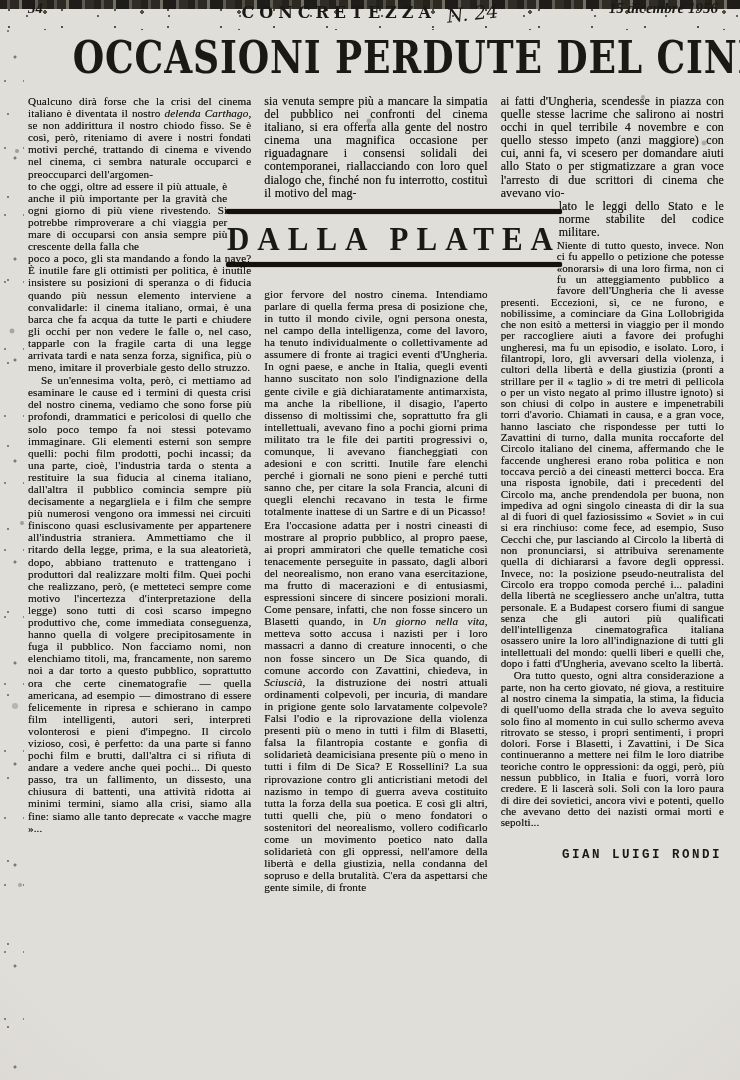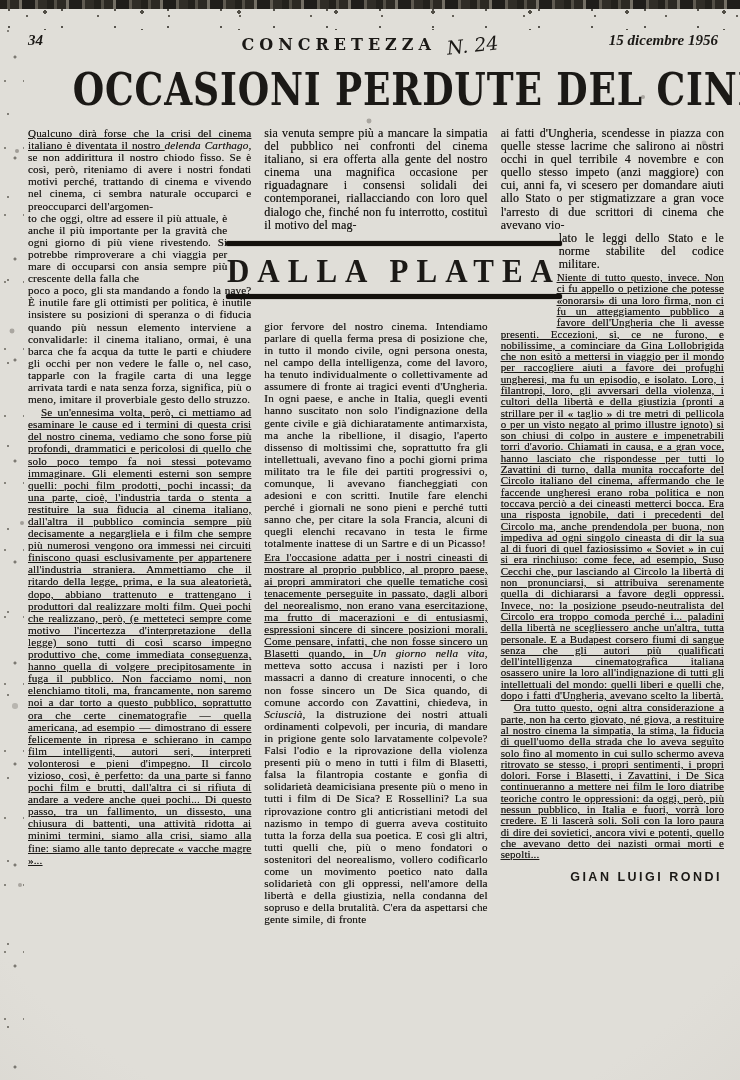--- a/index.html
+++ b/index.html
@@ -29,56 +29,56 @@
       radial-gradient(circle 1.6px at 15px 37px,#2b2720 97%,transparent),
       radial-gradient(circle 1px at 5px 61px,#403b31 97%,transparent);
     background-size:21px 83px,23px 101px,19px 67px;}
   .specks{position:absolute;top:0;left:0;width:2px;height:2px;border-radius:50%;
     box-shadow:
       16px 150px 0 1px rgba(43,38,31,.35), 11px 330px 0 1.5px rgba(43,38,31,.3),
       21px 522px 0 1px rgba(43,38,31,.35), 14px 705px 0 2px rgba(43,38,31,.22),
       19px 884px 0 1px rgba(43,38,31,.3),  703px 142px 0 1.5px rgba(43,38,31,.28),
       642px 96px 0 1px rgba(43,38,31,.3),  368px 120px 0 1.5px rgba(43,38,31,.3);}
   
-  .pagehead{display:flex;align-items:baseline;padding:32px 22px 0 28px;position:relative;}
+  .pagehead{display:flex;align-items:baseline;padding:0 22px 0 28px;position:relative;}
   .pagenum{font-weight:700;font-style:italic;font-size:15px;}
   .masthead-wrap{position:absolute;left:50%;transform:translateX(-50%);white-space:nowrap;}
   .masthead{font-weight:700;font-size:16px;letter-spacing:5px;font-family:"DejaVu Serif",serif;}
   .hand{display:inline-block;font-style:italic;font-size:19px;margin-left:7px;
     transform:rotate(-6deg) translateY(2px);font-family:"DejaVu Serif",serif;}
   .date{margin-left:auto;font-style:italic;font-weight:700;font-size:15px;}
   
   .headline{text-align:center;margin:14px 0 10px;height:52px;}
   .headline-inner{display:inline-block;font-family:"DejaVu Serif",serif;font-weight:700;
     font-size:43px;white-space:nowrap;letter-spacing:1px;
     transform:scale(.84,1.06);transform-origin:center top;}
   
   .cols{display:flex;gap:13px;padding:2px 16px 0 28px;position:relative;}
   .col{flex:1 1 0;min-width:0;}
   .para{text-align:justify;letter-spacing:.1px;word-spacing:.5px;
     text-shadow:0 0 .4px rgba(27,25,22,.65);}
   .col1 .para,.col2 .para{font-size:11.2px;line-height:12.1px;}
   .col3 .para{font-size:11px;line-height:11.3px;}
   .para.lead{font-size:12px !important;line-height:13.1px !important;}
   .para + .para{margin-top:1px;}
-  .ind{text-indent:13px;text-decoration:underline;}
+  .ind{text-indent:13px;}
   i{font-style:italic;}
   .narrow{display:block;margin-right:24px;text-align:justify;}
   .rest{display:block;text-align:justify;}
   .hang{display:block;margin-left:58px;text-align:justify;}
   .cut{float:left;width:56px;height:56px;}
   
   .platea{position:relative;z-index:2;margin:9px -74px 21px -38px;}
   .rule{height:5px;background:#14110d;border-radius:2px;box-shadow:0 0 1px #14110d;}
   .platea-title{font-family:"Liberation Serif",serif;font-weight:700;font-size:31px;
     letter-spacing:8px;text-align:center;padding:7px 0 5px;white-space:nowrap;
     transform:scaleY(1.08);transform-origin:center;}
   
   .byline{text-align:right;font-weight:700;font-size:12.5px;letter-spacing:2.5px;
-    margin-top:10px;padding-right:2px;font-family:Liberation Sans, sans-serif;}
+    margin-top:20px;padding-right:2px;font-family:Liberation Mono, monospace;}
 </style>
 </head>
 <body>
 
 <div class="noise-top"></div>
 <div class="noise-top2"></div>
 <div class="noise-left"></div>
 <div class="specks"></div>
 
 <header class="pagehead">

